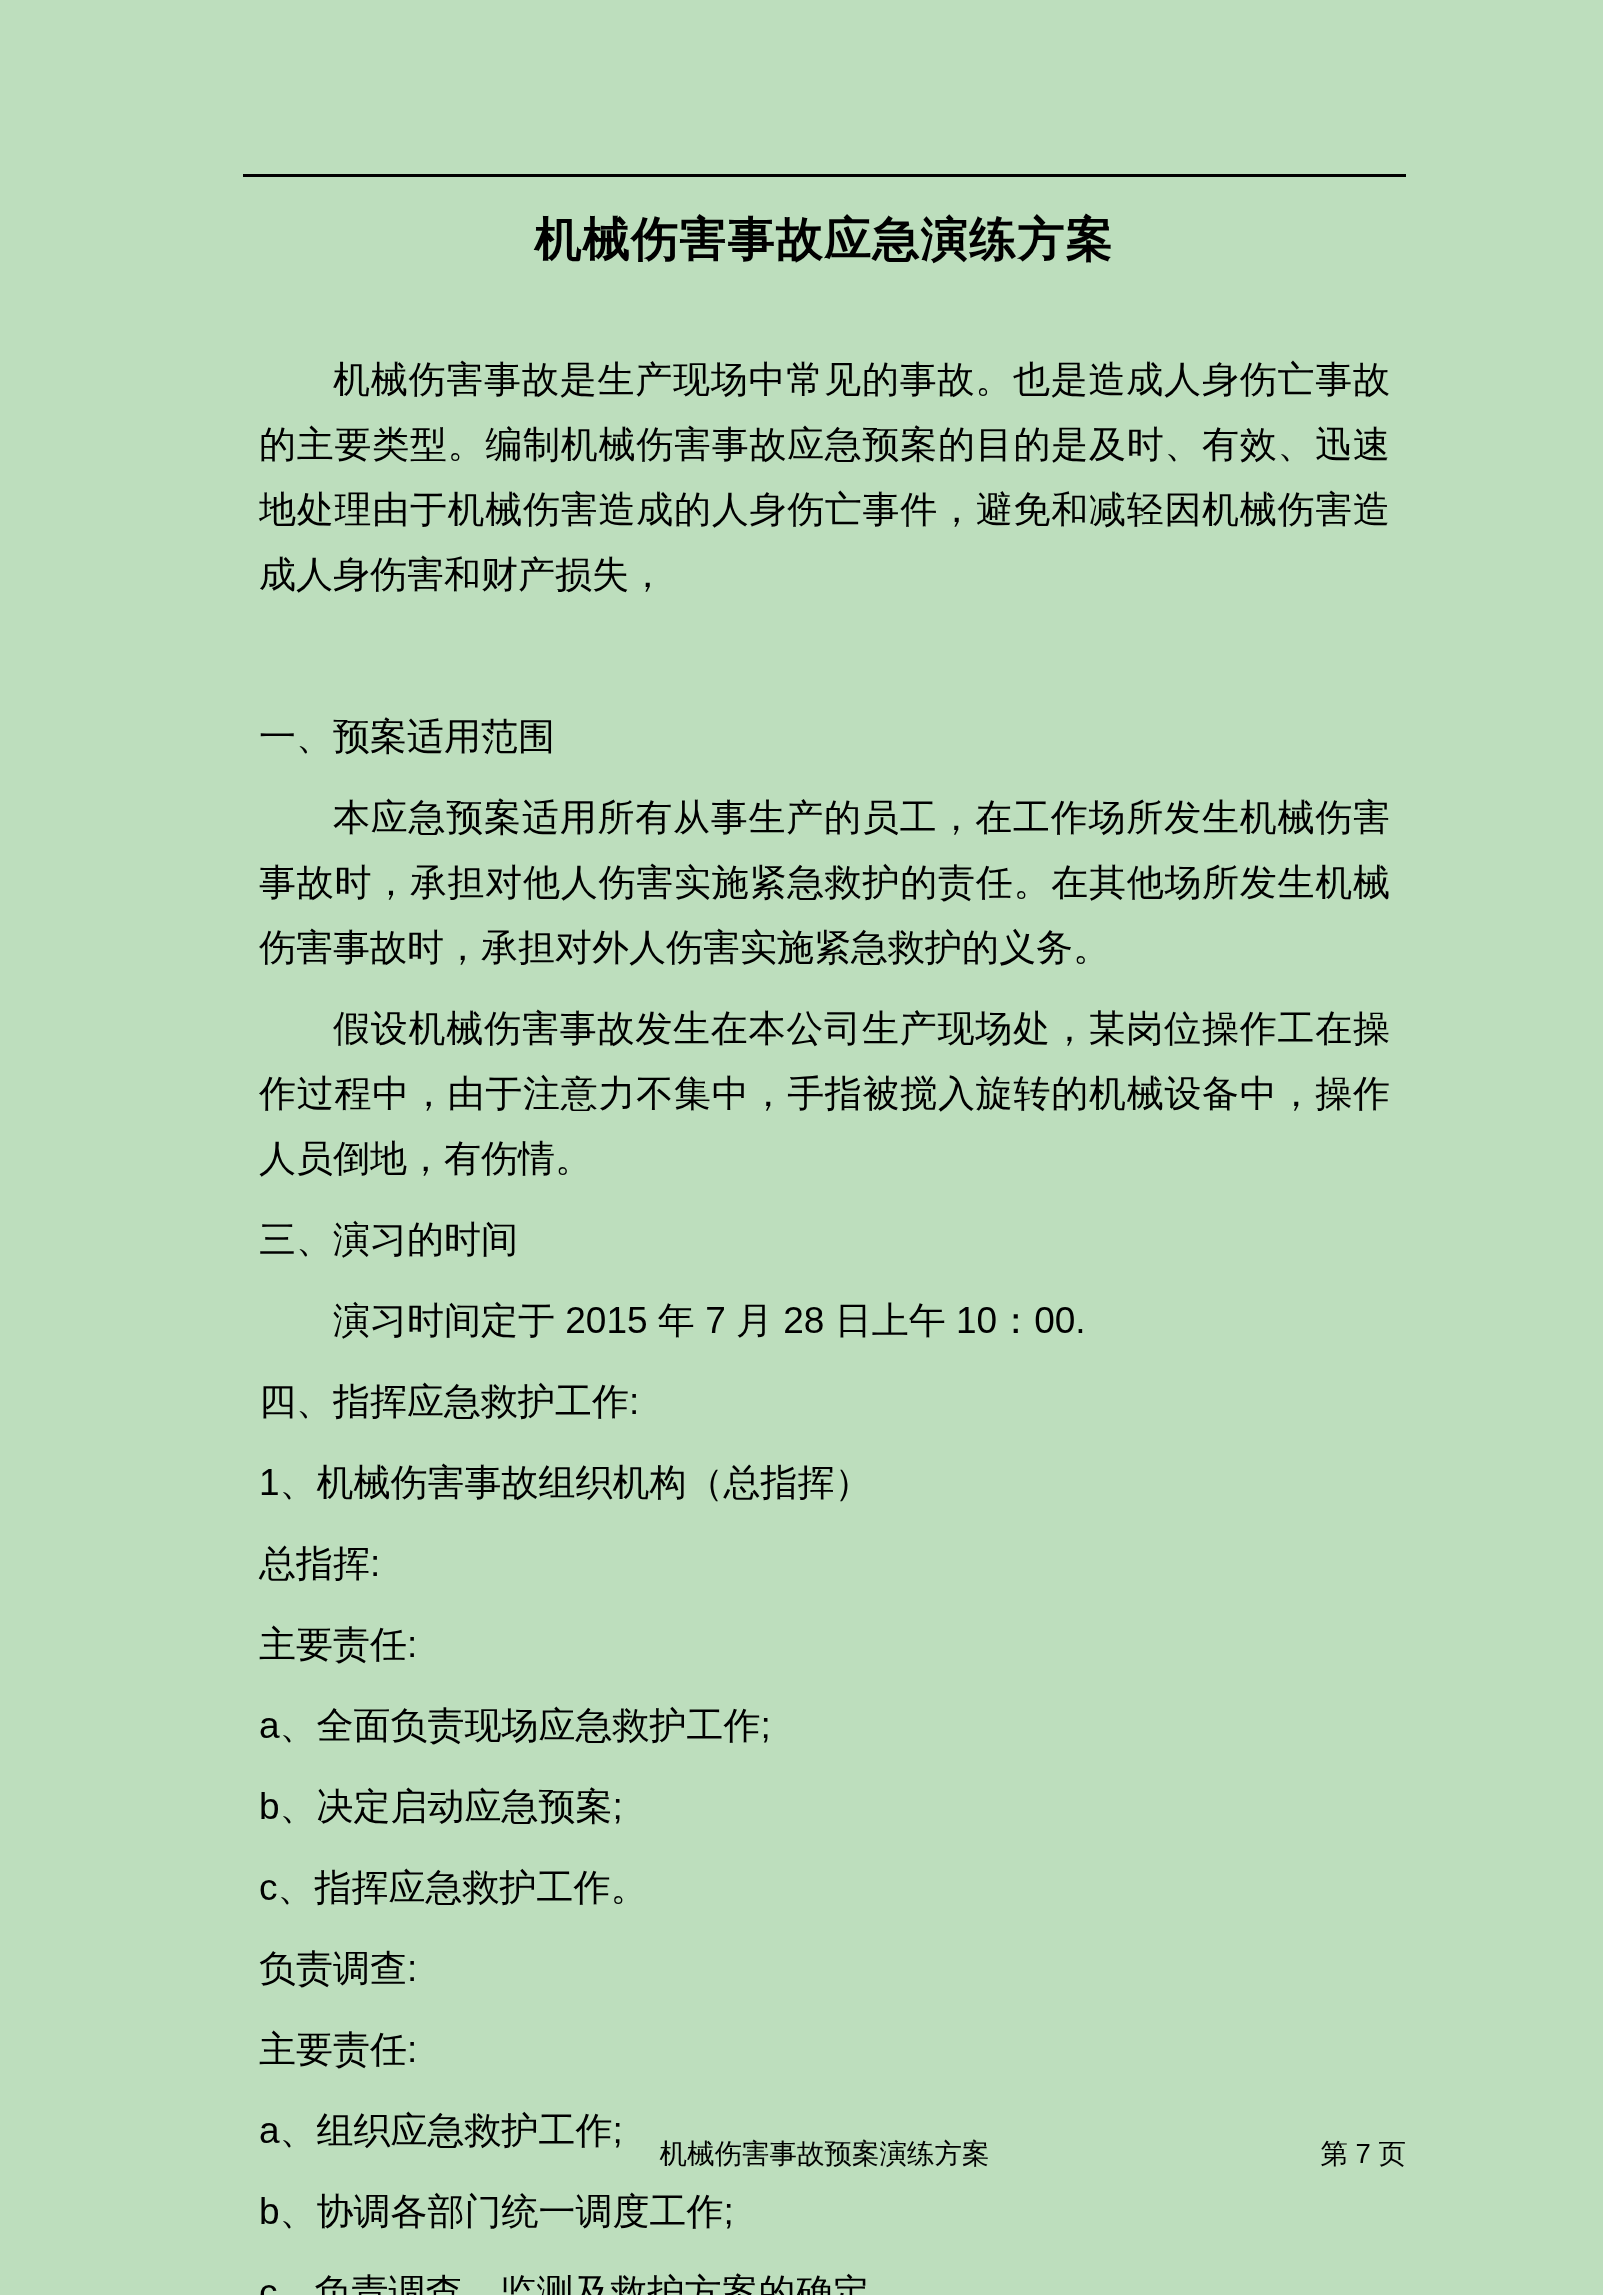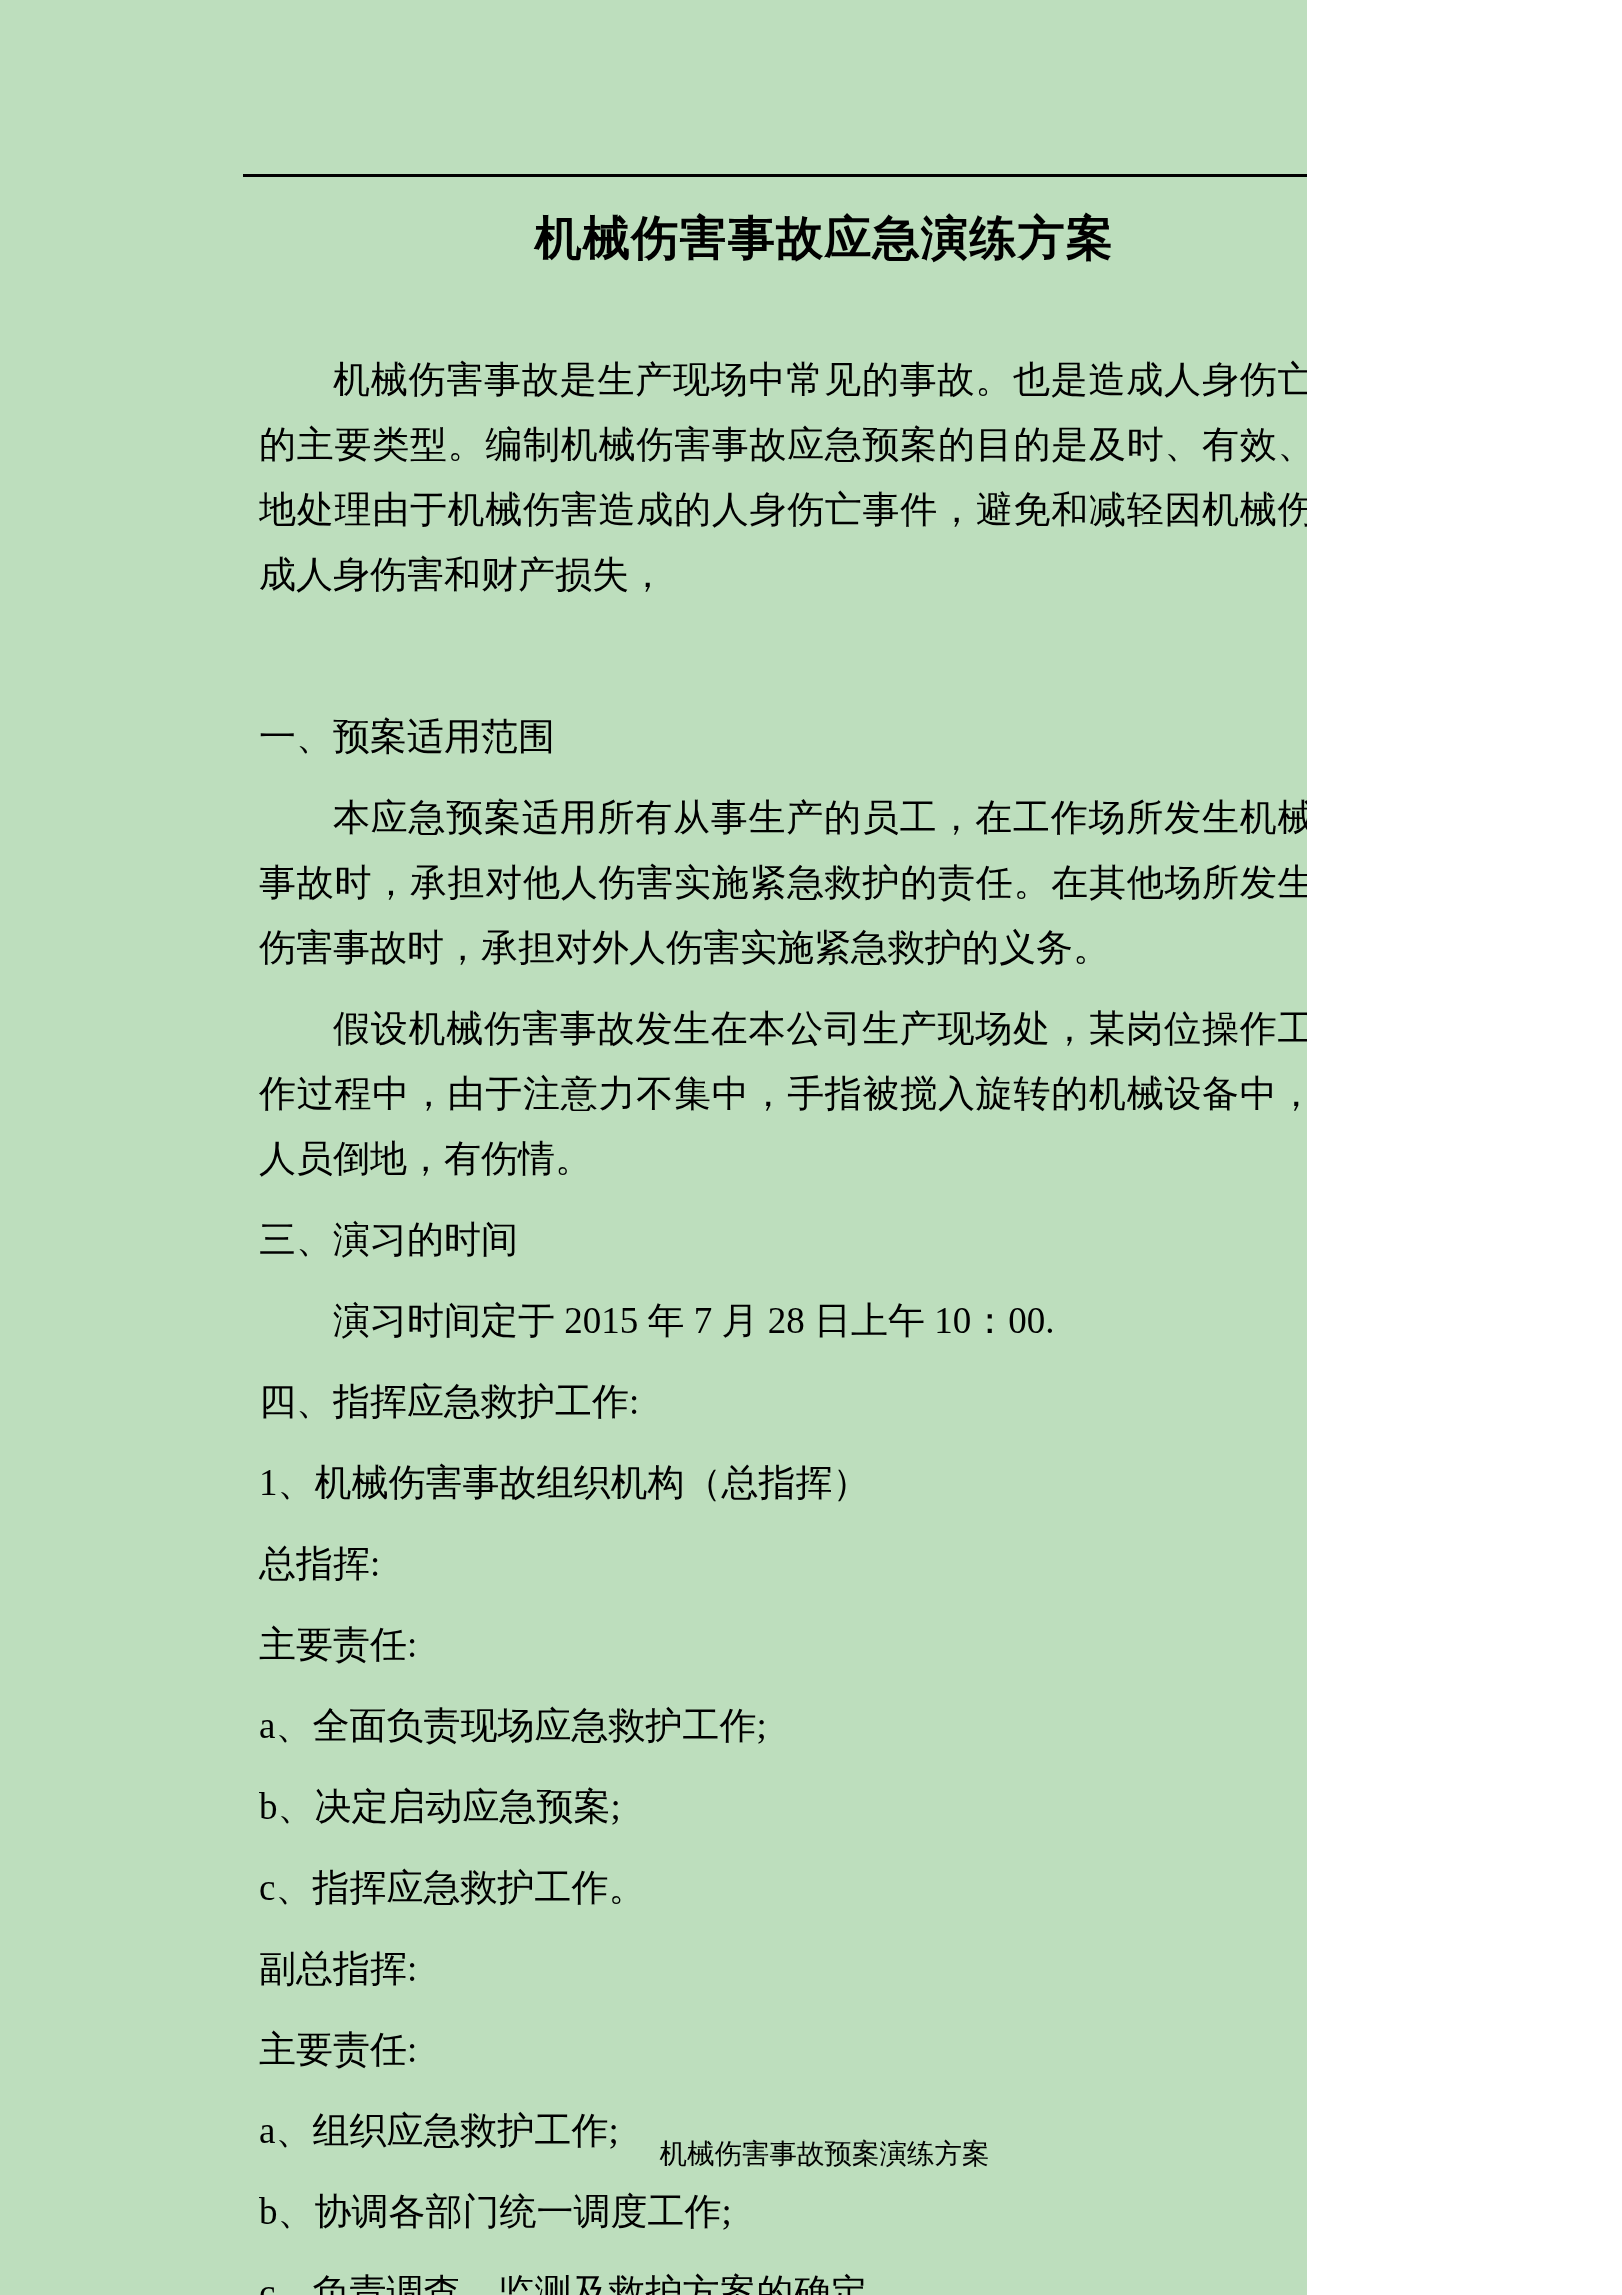--- a/index.html
+++ b/index.html
@@ -1,22 +1,22 @@
 <!DOCTYPE html>
 <html style="font-size:10.5px"><head>
 <meta charset="utf-8">
 <style>
   html, body { margin: 0; padding: 0; }
   .page {
     position: relative;
-    width: 1307px;
+    width: 1603px;
     height: 2295px;
     background: #bddebd;
     color: #000;
-    font-family: Liberation Serif, serif;
+    font-family: Liberation Sans, sans-serif;
     overflow: hidden;
   }
   .doc {
     position: absolute;
     left: 243px;
     top: 0;
     width: 1163px;
   }
   .header-rule {
     height: 0;
@@ -66,21 +66,21 @@
       <p class="para indent">假设机械伤害事故发生在本公司生产现场处，某岗位操作工在操作过程中，由于注意力不集中，手指被搅入旋转的机械设备中，操作人员倒地，有伤情。</p>
       <p class="line">三、演习的时间</p>
       <p class="para indent">演习时间定于 2015 年 7 月 28 日上午 10：00.</p>
       <p class="line">四、指挥应急救护工作:</p>
       <p class="line">1、机械伤害事故组织机构（总指挥）</p>
       <p class="line">总指挥:</p>
       <p class="line">主要责任:</p>
       <p class="line">a、全面负责现场应急救护工作;</p>
       <p class="line">b、决定启动应急预案;</p>
       <p class="line">c、指挥应急救护工作。</p>
-      <p class="line">副总指挥:</p>
+      <p class="line">负责调查:</p>
       <p class="line">主要责任:</p>
       <p class="line">a、组织应急救护工作;</p>
       <p class="line">b、协调各部门统一调度工作;</p>
       <p class="line">c、负责调查、监测及救护方案的确定。</p>
       <p class="line">现场指挥:</p>
       <p class="line">主要责任:</p>
     </div>
   </div>
   <div class="footer">
     <span class="footer-center">机械伤害事故预案演练方案</span>

